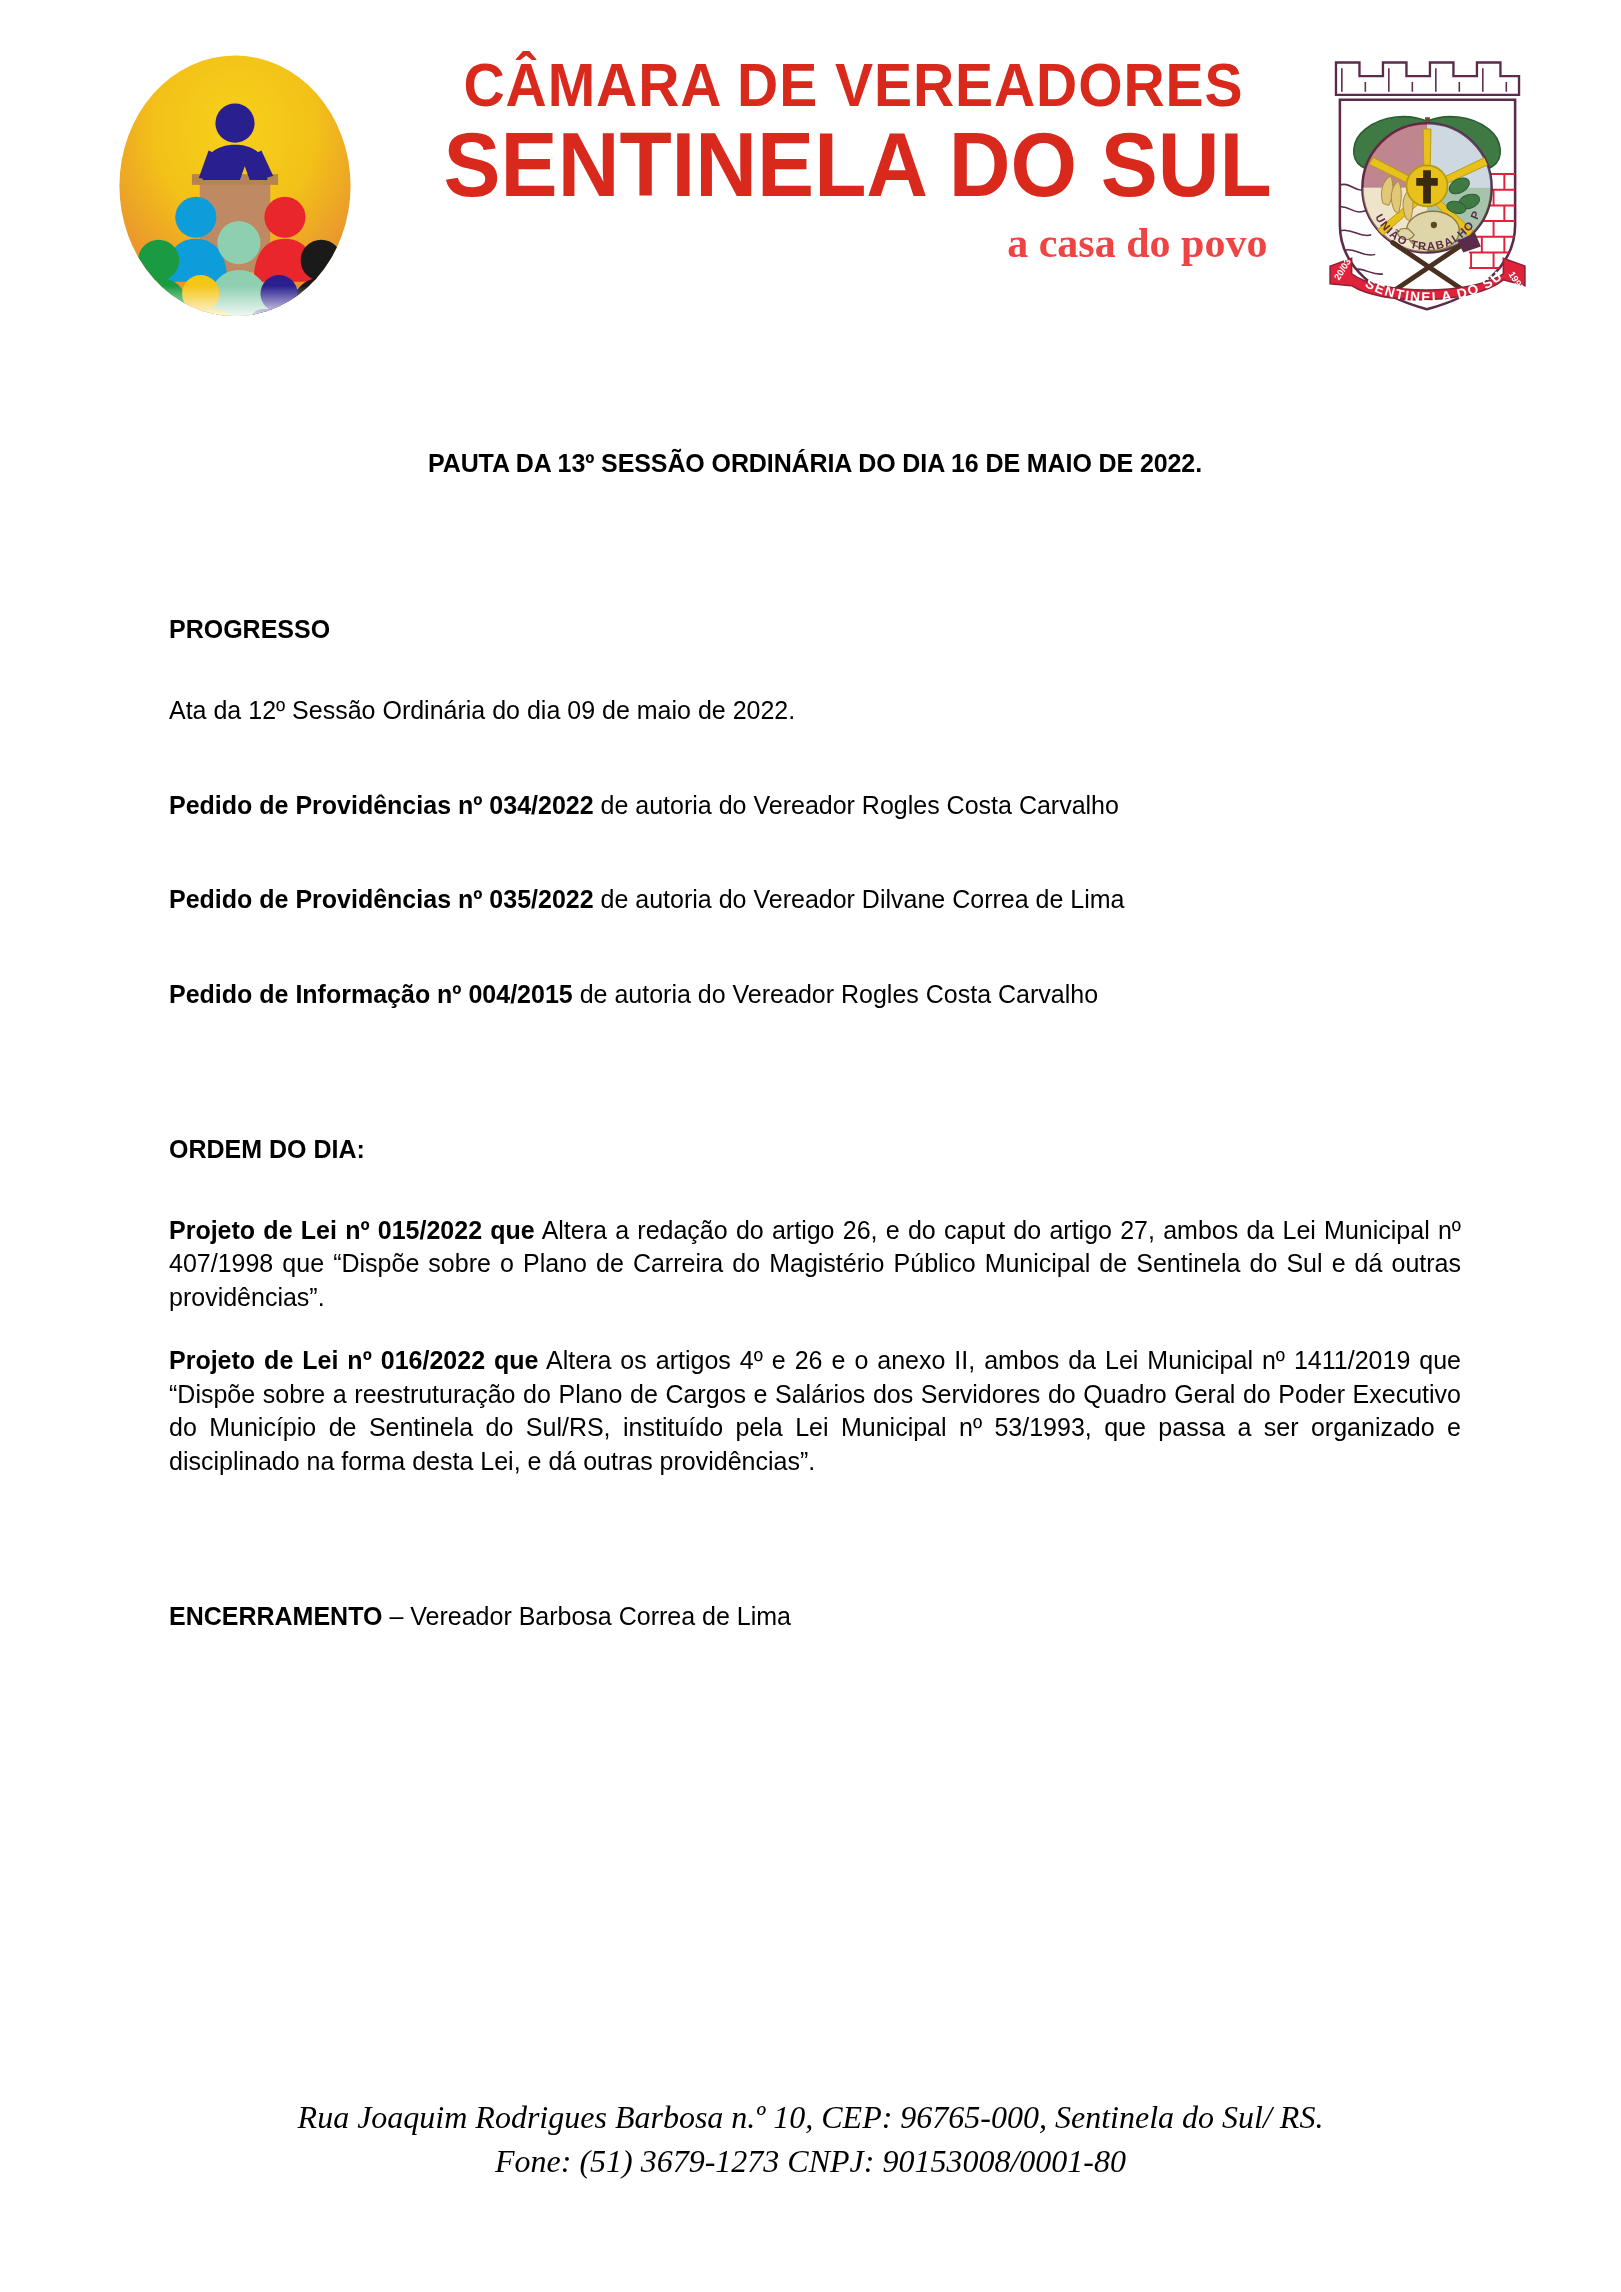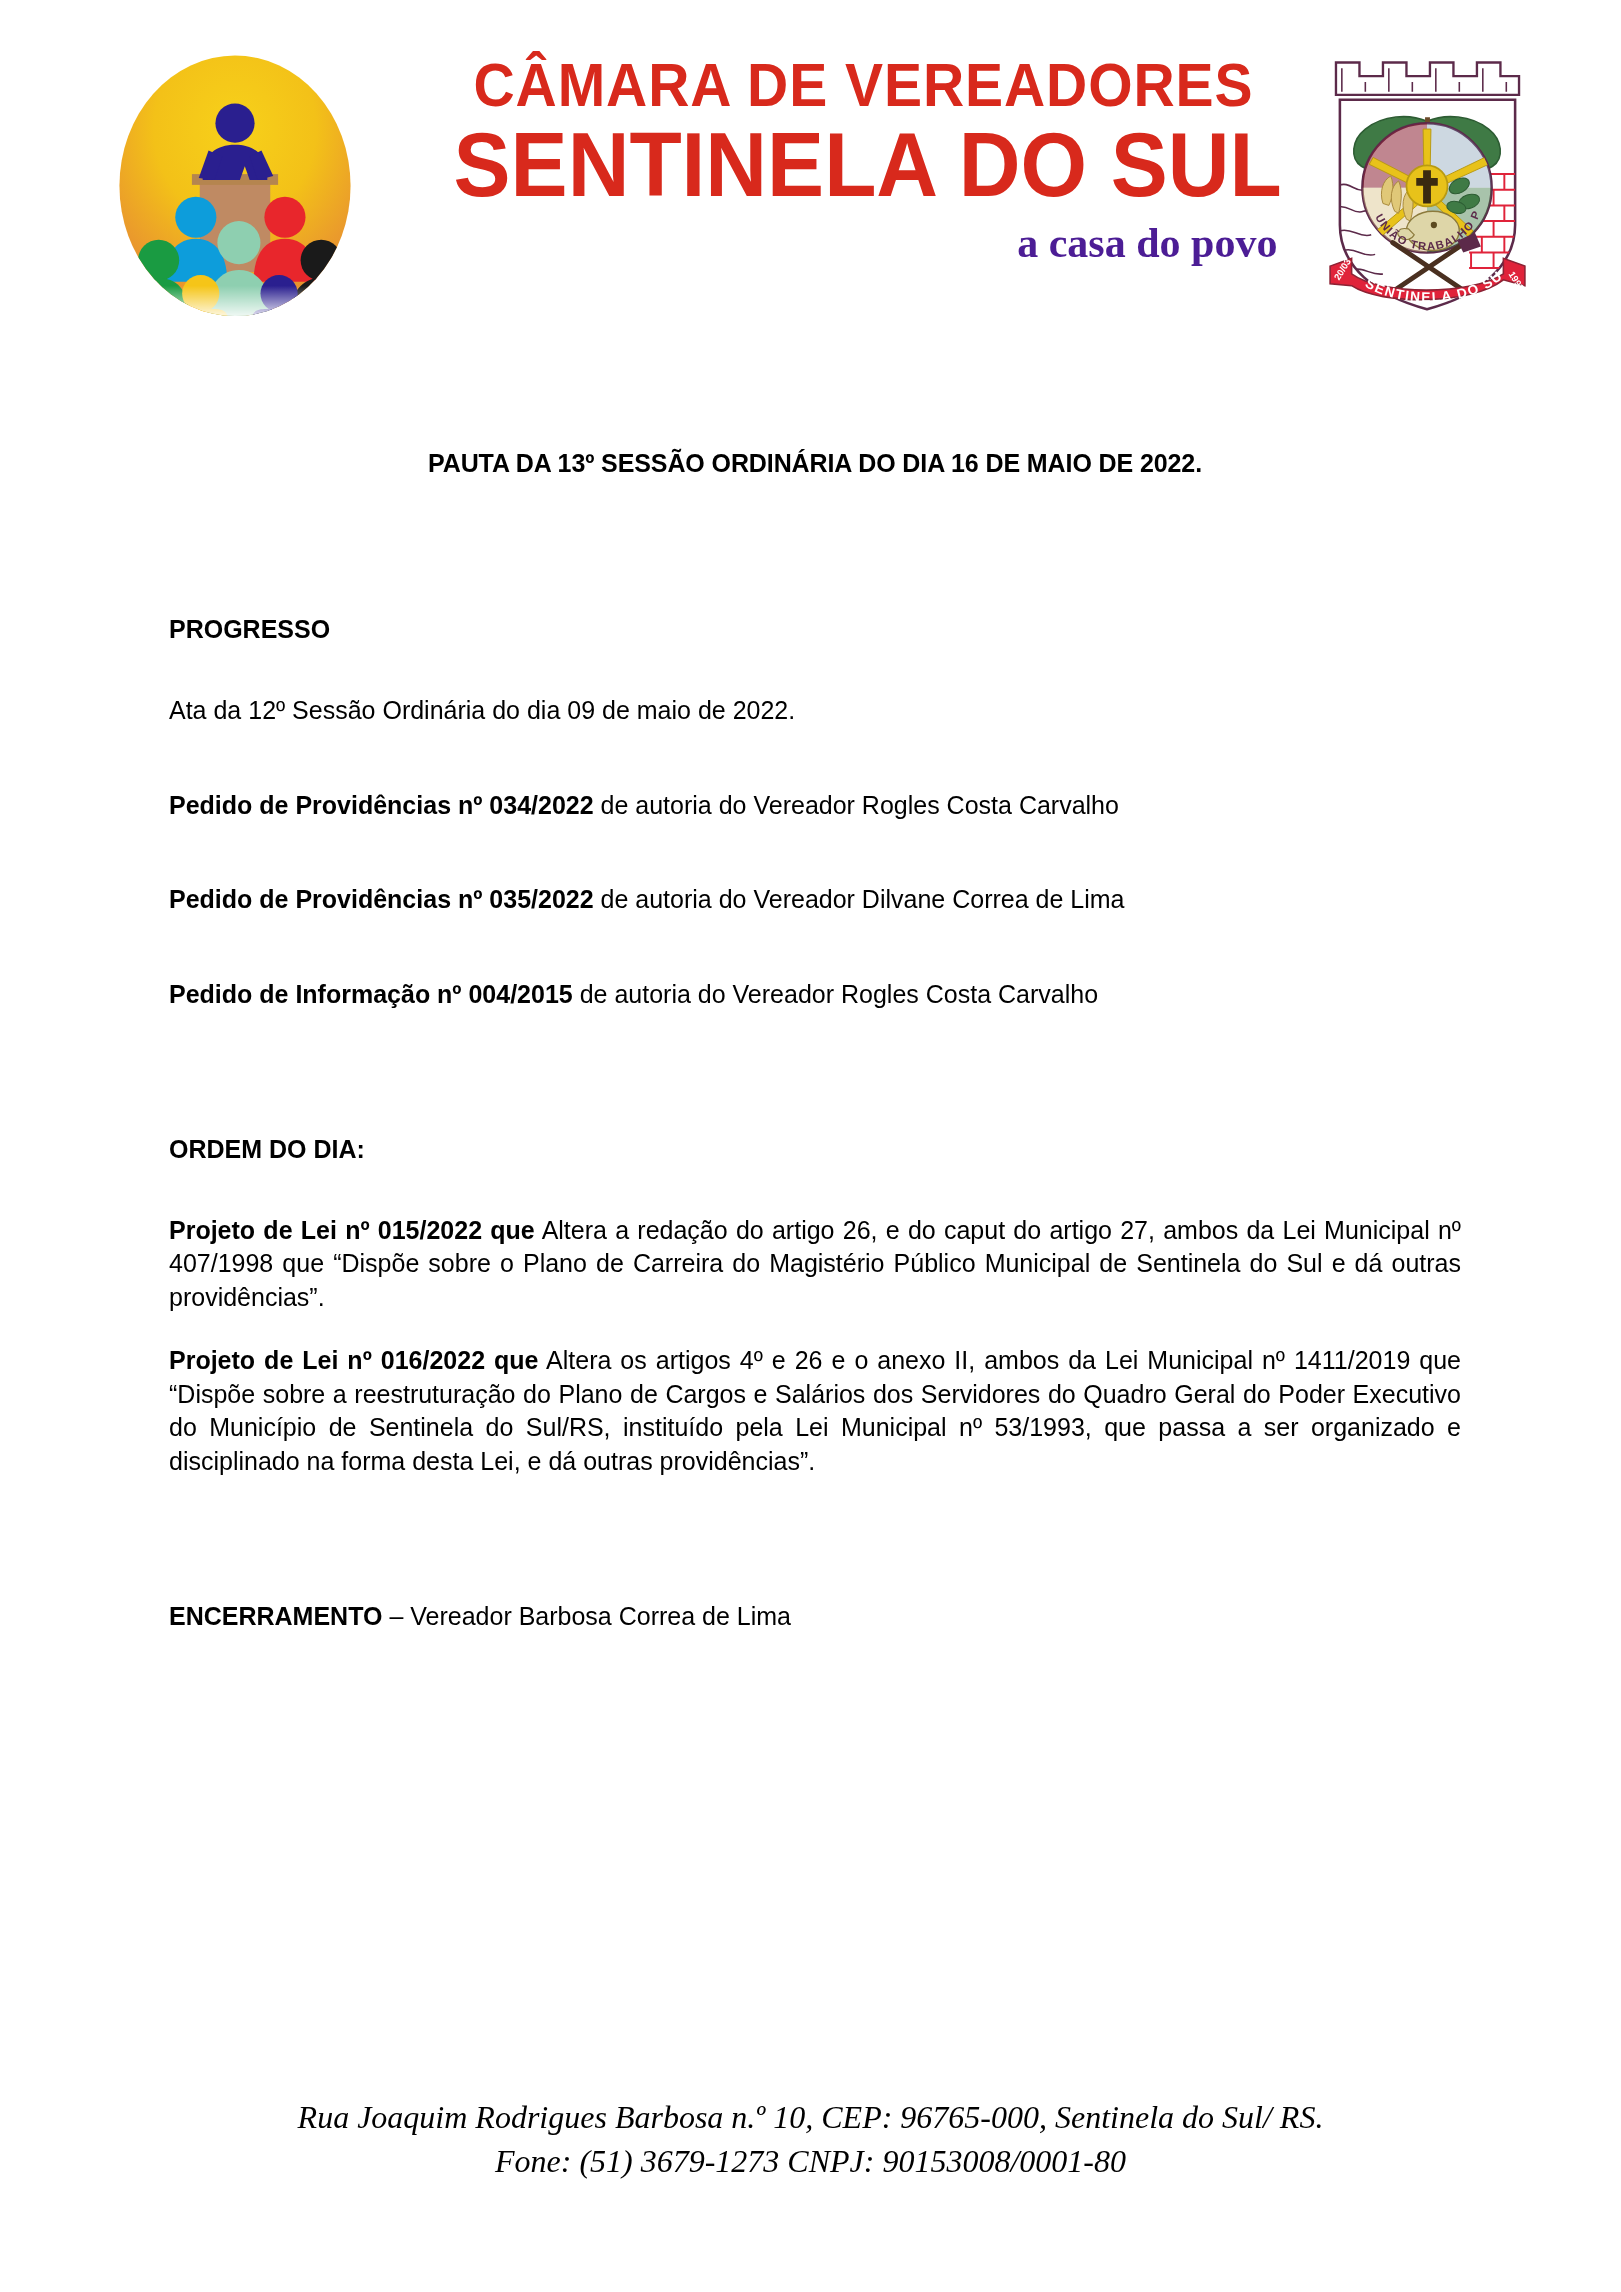--- a/index.html
+++ b/index.html
@@ -26,21 +26,21 @@
     position: absolute;
     left: 93px;
     top: 37px;
     width: 284px;
     height: 284px;
   }
   .logo-mark svg { display: block; width: 100%; height: 100%; }
 
   .wordmark {
     position: absolute;
-    left: 432px;
+    left: 422px;
     top: 54px;
     width: 863px;
     text-align: center;
   }
   .wordmark-line1 {
     color: #d8291c;
     font-family: "Liberation Sans Narrow", "Liberation Sans", sans-serif;
     font-weight: bold;
     font-size: 62px;
     line-height: 1.0;
@@ -55,21 +55,21 @@
     font-weight: bold;
     font-size: 90px;
     line-height: 1.05;
     letter-spacing: 0px;
     transform: scaleX(0.95);
     transform-origin: center;
     white-space: nowrap;
     margin-top: 2px;
   }
   .wordmark-tagline {
-    color: #4c1d95;
+    color: #ef4444;
     font-family: "Liberation Serif", serif;
     font-weight: bold;
     font-size: 42px;
     line-height: 1.1;
     margin-top: 7.8px;
     text-align: right;
     padding-right: 17.6px;
   }
 
   .crest {

